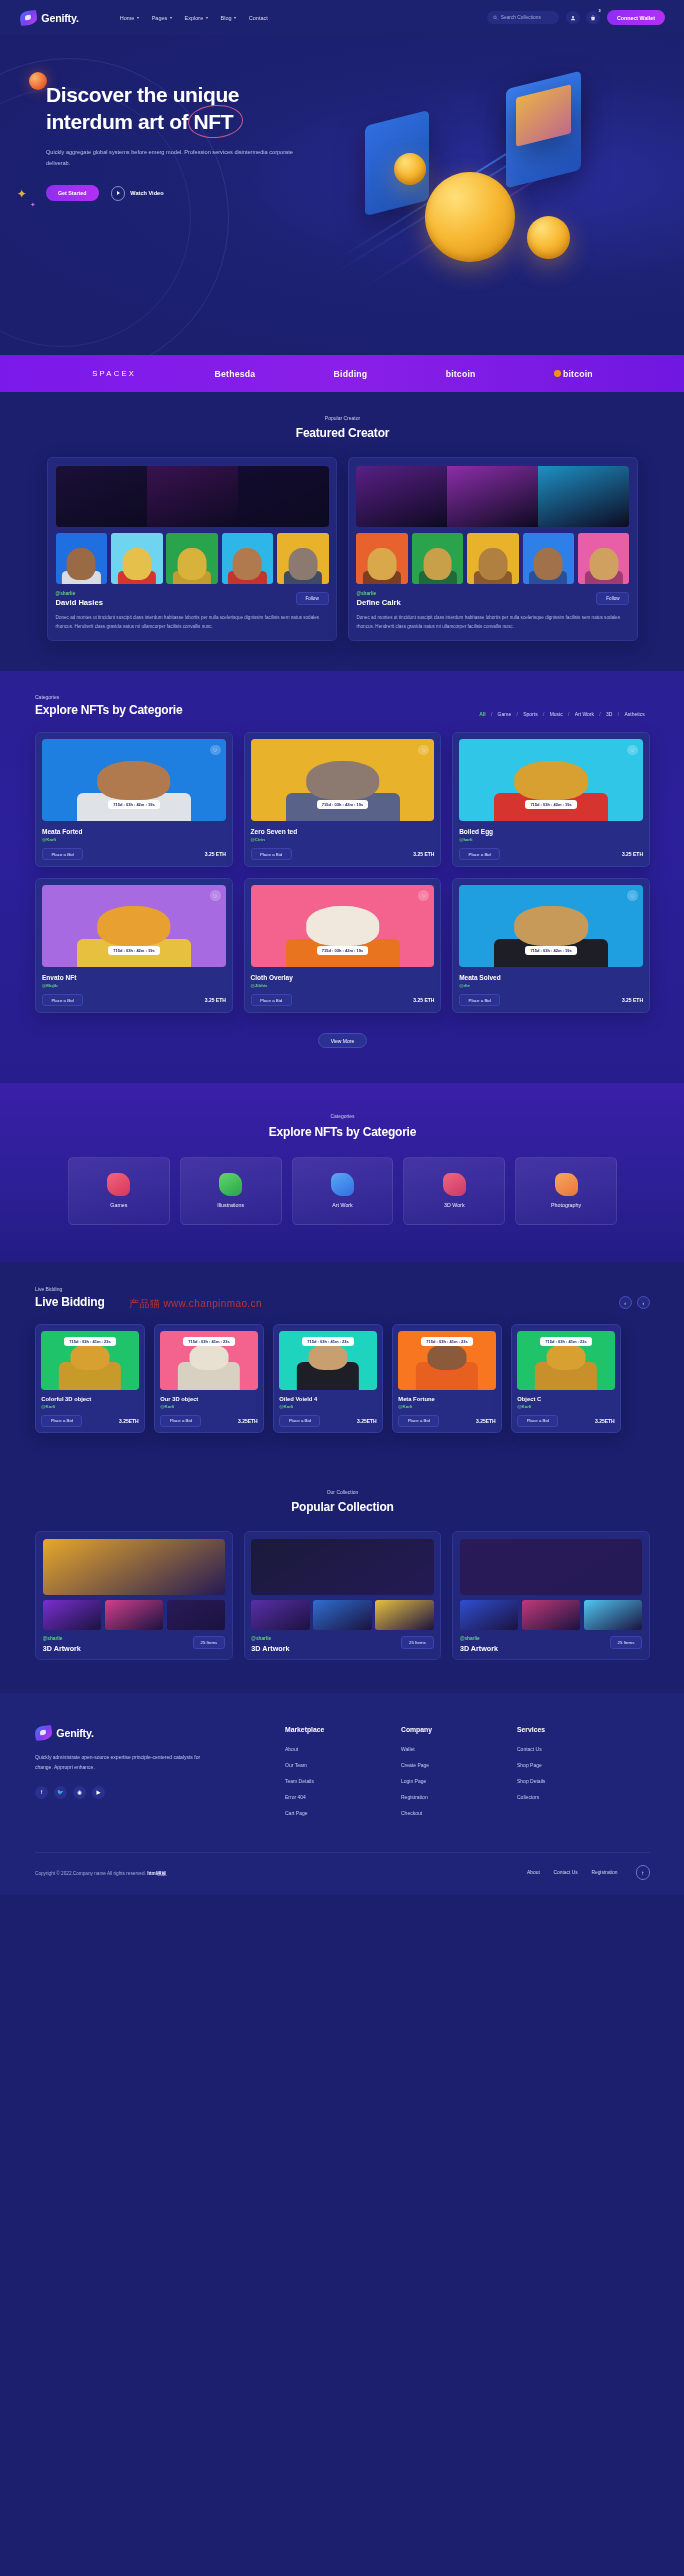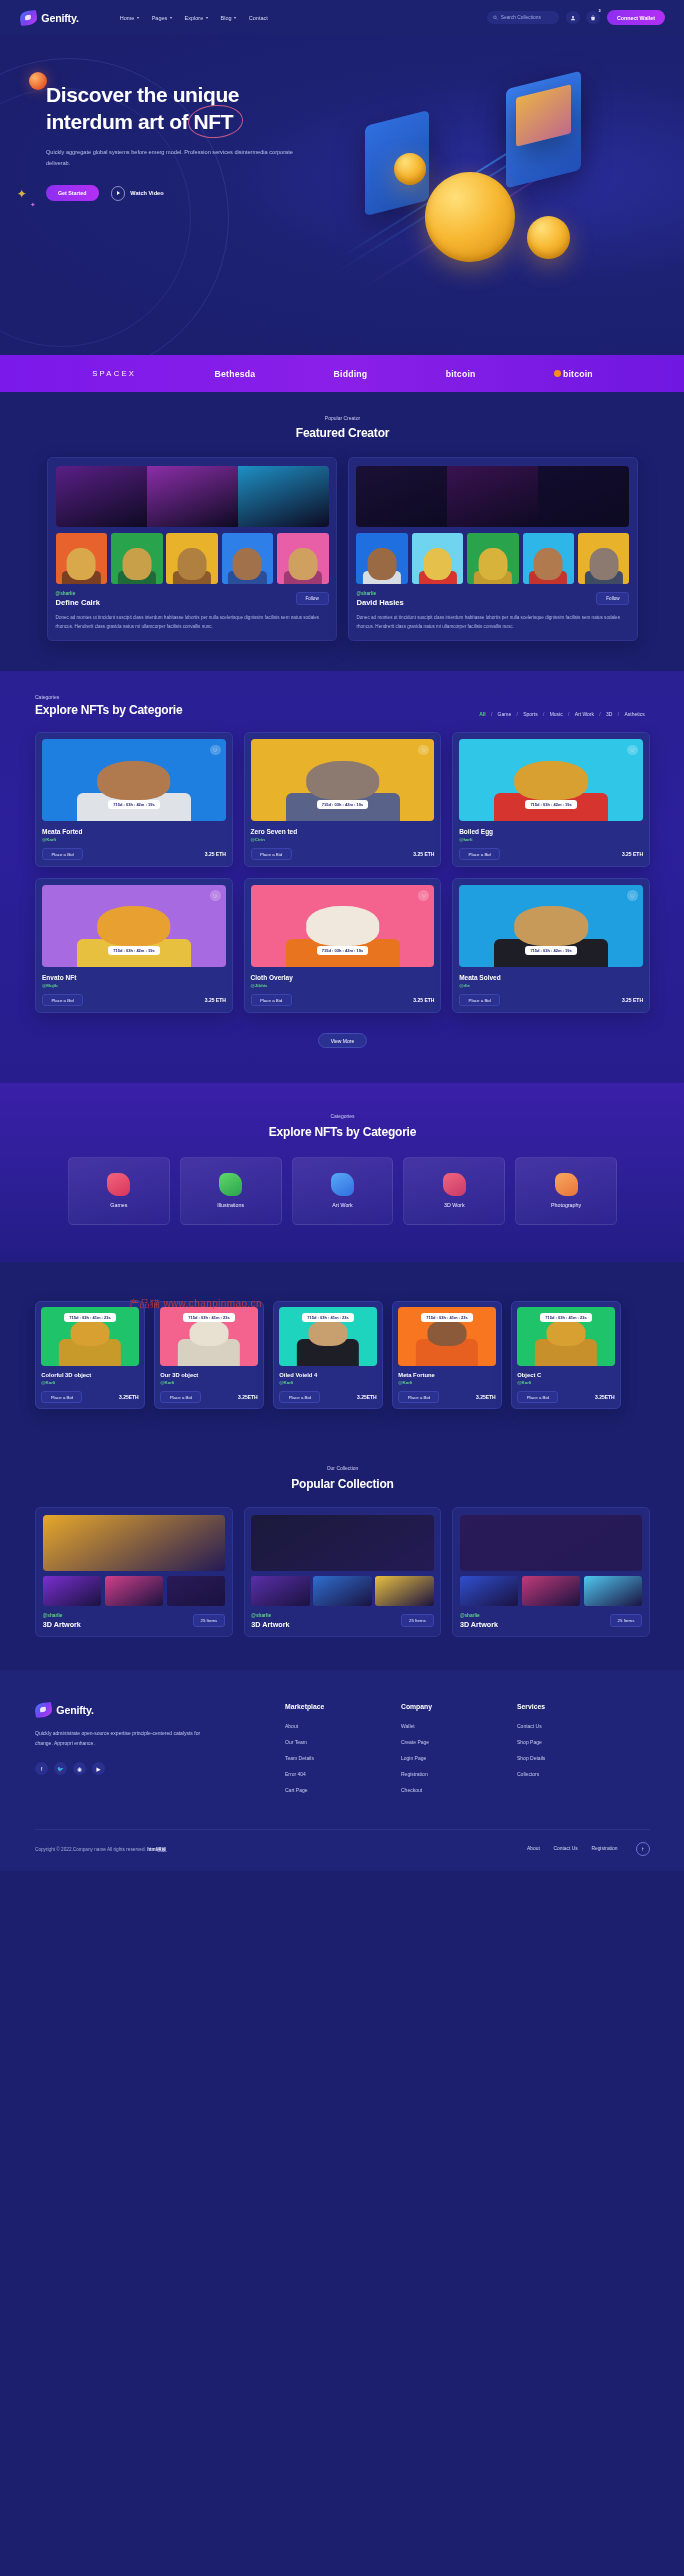--- a/index.html
+++ b/index.html
@@ -229,21 +229,21 @@
   .live-img{ height:59px; border-radius:3.8px; position:relative; overflow:hidden; }
   .live-title{ font-size:5.8px; font-weight:700; margin-top:6px; }
 
   
   .sec-coll{ background:#1b1f6e; padding:26px 0 33px; }
   .coll-row{ display:grid; grid-template-columns:repeat(3,1fr); gap:10.7px; padding:0 35px; margin-top:16.7px; }
   .coll-card{ background:#23287c; border:0.8px solid #2f3593; border-radius:5.3px; padding:6.8px; }
   .coll-main{ height:56px; border-radius:3.8px; display:flex; gap:3px; overflow:hidden; }
   .coll-thumbs{ display:flex; gap:3.8px; margin-top:4.6px; }
   .coll-th{ flex:1; height:30px; border-radius:3px; overflow:hidden; position:relative; }
-  .coll-foot{ display:flex; align-items:center; justify-content:space-between; margin-top:6.8px; }
+  .coll-foot{ display:flex; align-items:flex-start; justify-content:space-between; margin-top:6.8px; }
   .coll-name{ font-size:7.2px; font-weight:700; margin-top:2.3px; }
   .items-badge{
     height:13px; padding:0 6.8px; border-radius:3px; background:#2b3191;
     border:0.8px solid #3c43ad; color:#e9ebff; font-size:4.4px;
     display:flex; align-items:center;
   }
 
   
   .footer{ background:#1f2478; padding:33px 35px 15px; position:relative; }
   .footer-top{ display:flex; gap:30px; }
@@ -391,20 +391,55 @@
     <span>bitcoin</span>
       </div>
     </div>
 
   <div class="section sec-featured">
     <div class="eyebrow">Popular Creator</div>
     <div class="sec-title">Featured Creator</div>
     <div class="creator-row" id="creators">
   <div class="creator-card">
     <div class="creator-banner">
+      <div class="cb-part" style="background:linear-gradient(160deg,#1a1036,#0d0a22)"></div>
+            <div class="cb-part" style="background:linear-gradient(160deg,#3a1250,#0d0a22)"></div>
+            <div class="cb-part" style="background:linear-gradient(160deg,#120c2e,#0d0a22)"></div>
+    </div>
+    <div class="avatar-row">
+      <div class="av" style="background:#1f6fe0">
+          <div class="body" style="background:#d8dde4"></div>
+              <div class="head" style="background:#9a6a45"></div>
+            </div>
+            <div class="av" style="background:#6fd4f0">
+          <div class="body" style="background:#d6342f"></div>
+              <div class="head" style="background:#e5c04a"></div>
+            </div>
+            <div class="av" style="background:#2aa34d">
+          <div class="body" style="background:#c49b2e"></div>
+              <div class="head" style="background:#d8b33c"></div>
+            </div>
+            <div class="av" style="background:#2fb6e8">
+          <div class="body" style="background:#c2342c"></div>
+              <div class="head" style="background:#b07a4e"></div>
+            </div>
+            <div class="av" style="background:#e8b32a">
+          <div class="body" style="background:#3f4a63"></div>
+              <div class="head" style="background:#8c7a70"></div>
+            </div>
+    </div>
+    <div class="creator-meta">
+      <div class="handle">@sharlie</div>
+      <div class="creator-name">David Hasies</div>
+      <button class="follow-btn">Follow</button>
+    </div>
+    <div class="creator-desc">Donec ad montes ut tincidunt suscipit class interdum habitasse lobortis per nulla scelerisque dignissim facilisis sem natus sodales rhoncus. Hendrerit class gravida natus mi ullamcorper facilisis convallis nunc.</div>
+  </div>
+  <div class="creator-card">
+    <div class="creator-banner">
       <div class="cb-part" style="background:linear-gradient(160deg,#5a1f86,#0d0a22)"></div>
             <div class="cb-part" style="background:linear-gradient(160deg,#8b2ea8,#0d0a22)"></div>
             <div class="cb-part" style="background:linear-gradient(160deg,#1e90c4,#0d0a22)"></div>
     </div>
     <div class="avatar-row">
       <div class="av" style="background:#e8622d">
           <div class="body" style="background:#7a3e22"></div>
               <div class="head" style="background:#d8a84a"></div>
             </div>
             <div class="av" style="background:#2aa34d">
@@ -420,55 +455,20 @@
               <div class="head" style="background:#a0714a"></div>
             </div>
             <div class="av" style="background:#e85fa8">
           <div class="body" style="background:#a03a72"></div>
               <div class="head" style="background:#d0a060"></div>
             </div>
     </div>
     <div class="creator-meta">
       <div class="handle">@sharlie</div>
       <div class="creator-name">Define Calrk</div>
-      <button class="follow-btn">Follow</button>
-    </div>
-    <div class="creator-desc">Donec ad montes ut tincidunt suscipit class interdum habitasse lobortis per nulla scelerisque dignissim facilisis sem natus sodales rhoncus. Hendrerit class gravida natus mi ullamcorper facilisis convallis nunc.</div>
-  </div>
-  <div class="creator-card">
-    <div class="creator-banner">
-      <div class="cb-part" style="background:linear-gradient(160deg,#1a1036,#0d0a22)"></div>
-            <div class="cb-part" style="background:linear-gradient(160deg,#3a1250,#0d0a22)"></div>
-            <div class="cb-part" style="background:linear-gradient(160deg,#120c2e,#0d0a22)"></div>
-    </div>
-    <div class="avatar-row">
-      <div class="av" style="background:#1f6fe0">
-          <div class="body" style="background:#d8dde4"></div>
-              <div class="head" style="background:#9a6a45"></div>
-            </div>
-            <div class="av" style="background:#6fd4f0">
-          <div class="body" style="background:#d6342f"></div>
-              <div class="head" style="background:#e5c04a"></div>
-            </div>
-            <div class="av" style="background:#2aa34d">
-          <div class="body" style="background:#c49b2e"></div>
-              <div class="head" style="background:#d8b33c"></div>
-            </div>
-            <div class="av" style="background:#2fb6e8">
-          <div class="body" style="background:#c2342c"></div>
-              <div class="head" style="background:#b07a4e"></div>
-            </div>
-            <div class="av" style="background:#e8b32a">
-          <div class="body" style="background:#3f4a63"></div>
-              <div class="head" style="background:#8c7a70"></div>
-            </div>
-    </div>
-    <div class="creator-meta">
-      <div class="handle">@sharlie</div>
-      <div class="creator-name">David Hasies</div>
       <button class="follow-btn">Follow</button>
     </div>
     <div class="creator-desc">Donec ad montes ut tincidunt suscipit class interdum habitasse lobortis per nulla scelerisque dignissim facilisis sem natus sodales rhoncus. Hendrerit class gravida natus mi ullamcorper facilisis convallis nunc.</div>
   </div>
       </div>
   </div>
 
   <div class="section sec-explore">
     <div class="sec-head-left">
       <div>
@@ -603,20 +603,30 @@
     <div class="cat-label">3D Work</div>
   </div>
   <div class="cat-card">
     <div class="cat-ico" style="background:linear-gradient(150deg,#f8a85f,#e8743a)"></div>
     <div class="cat-label">Photography</div>
   </div>
       </div>
   </div>
 
   <div class="section sec-live">
+    <div class="sec-head-left">
+      <div>
+        <div class="eyebrow">Live Bidding</div>
+        <div class="sec-title">Live Bidding</div>
+      </div>
+      <div class="arrows">
+        <div class="arrow">‹</div>
+        <div class="arrow">›</div>
+      </div>
+    </div>
     <div class="live-row" id="liverow">
   <div class="live-card">
     <div class="live-img" style="background:#1fc46a">
       <div style="position:absolute;left:50%;bottom:0;transform:translateX(-50%);width:64%;height:46%;background:#c89a2a;border-radius:6px 6px 0 0"></div>
       <div style="position:absolute;left:50%;bottom:34%;transform:translateX(-50%);width:40%;height:44%;background:#d8a030;border-radius:46% 46% 40% 40%"></div>
       <div class="timer" style="bottom:auto;top:6px">715d : 03h : 41m : 23s</div>
     </div>
     <div class="live-title">Colorful 3D object</div>
     <div class="nft-handle">@Karli</div>
     <div class="nft-foot">

